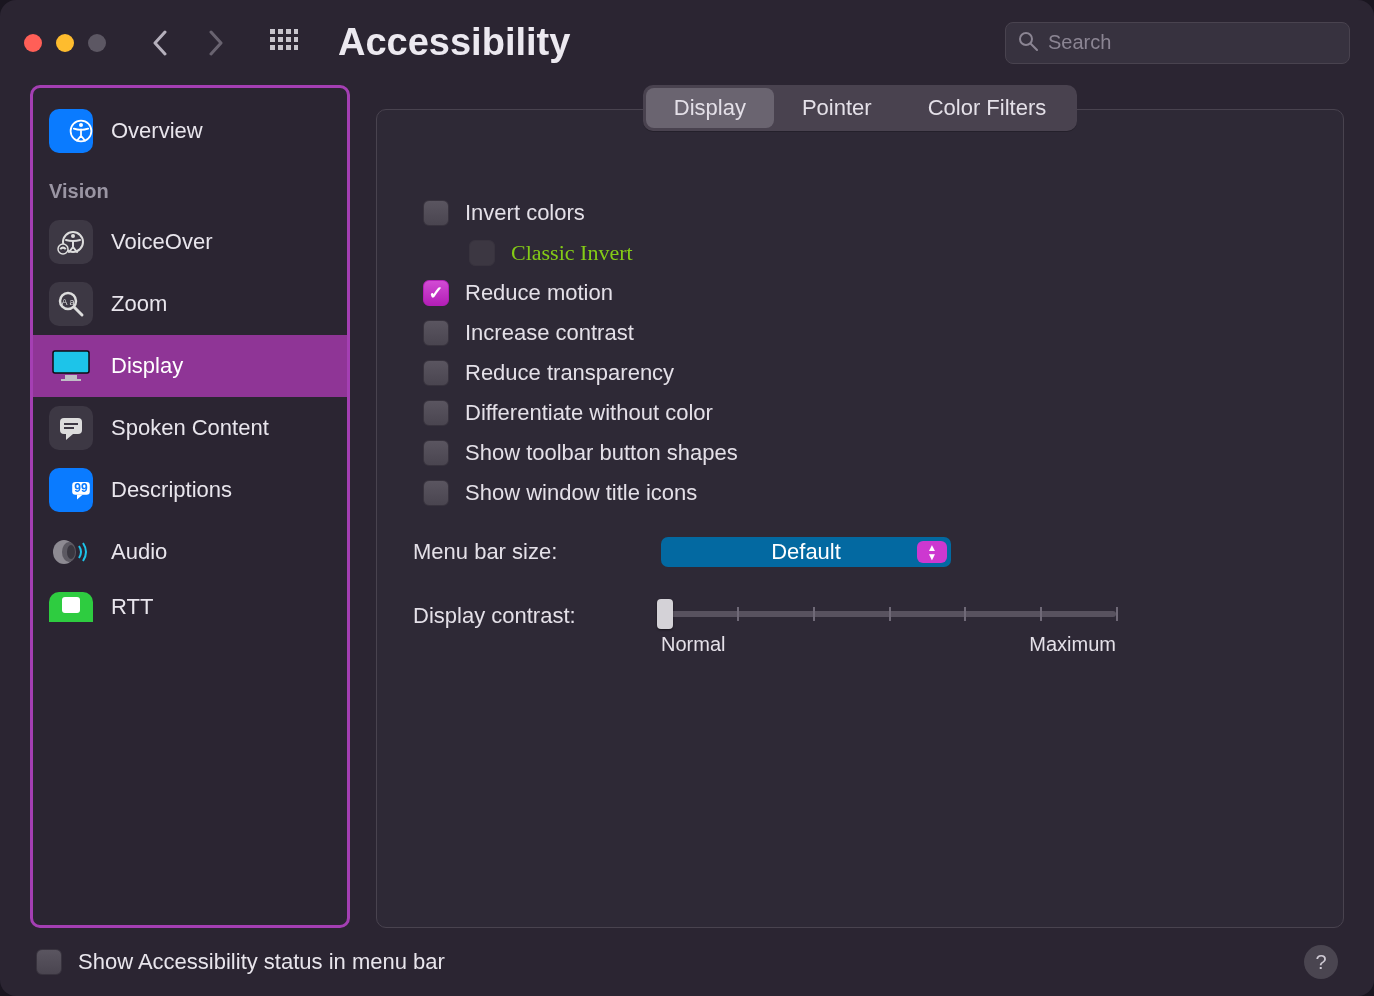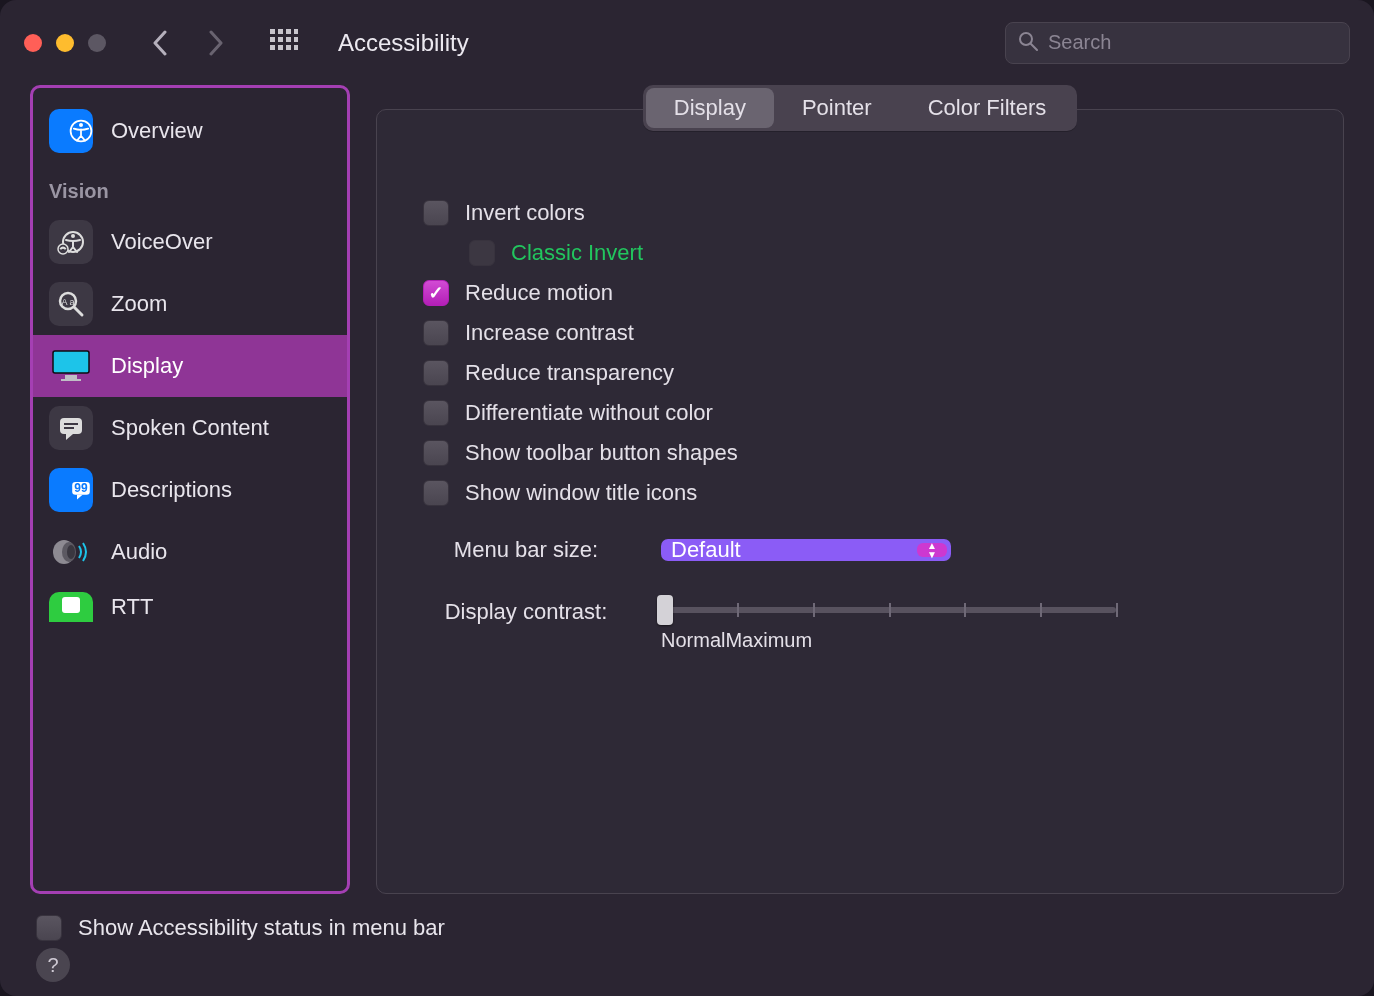--- a/index.html
+++ b/index.html
@@ -6,21 +6,21 @@
   html, body { width: 1374px; height: 996px; font-family: -apple-system, "Helvetica Neue", Arial, sans-serif; background:#1a1620; overflow:hidden; }
   .window { width:1374px; height:996px; background:#2b2532; border-radius:16px; display:flex; flex-direction:column; }
   
   .titlebar { height:85px; display:flex; align-items:center; padding:0 24px; }
   .traffic-lights { display:flex; gap:14px; margin-right:40px; }
   .dot { width:18px; height:18px; border-radius:50%; }
   .red{background:#ff5f57;} .yellow{background:#febc2e;} .gray-dot{background:#5c5763;}
   .nav-arrows { display:flex; gap:28px; margin-right:40px; }
   .nav-arrow { width:28px; height:28px; display:flex; align-items:center; justify-content:center; color:#9a95a3; font-size:30px; }
   .grid-icon { margin-right:40px; color:#c8c5cd; display:flex; }
-  .title { font-size:24px; font-weight:400; color:#ece9f0; }
+  .title { font-size:38px; font-weight:700; color:#ece9f0; }
   .spacer { flex:1; }
   .search-box { width:345px; height:42px; background:#37323f; border:1px solid #49434f; border-radius:8px; display:flex; align-items:center; padding:0 12px; gap:10px; }
   .search-box input { background:transparent; border:none; outline:none; color:#cfcad4; font-size:20px; flex:1; }
   .search-box input::placeholder{color:#8b8593;}
   .search-icon{color:#8b8593;}
   
   .body { flex:1; display:flex; flex-direction:column; padding:0 30px 14px 30px; }
   .panes { flex:1; display:flex; gap:26px; min-height:0; }
   
   .sidebar { width:320px; border:3px solid #a43fb3; border-radius:10px; padding:12px 0 0 0; background:#2b2532; overflow:hidden; position:relative;}
@@ -32,38 +32,38 @@
   .green-box{background:#2ecc40;}
   
   .main { flex:1; display:flex; flex-direction:column; }
   .tabs-wrap{ display:flex; justify-content:center; position:relative; z-index:2;}
   .tabs { display:flex; background:#49424f; border-radius:10px; padding:3px; box-shadow:0 1px 0 rgba(0,0,0,.2);}
   .tab { padding:7px 28px; font-size:22px; color:#e4e0e8; border-radius:8px; }
   .tab.active { background:#6a6470; }
   .content-box { margin-top:-22px; flex:1; border:1px solid #49434f; border-radius:10px; padding:54px 36px 36px 36px; color:#e4e0e8; font-size:22px; background:#2e2936;}
   .opts { margin-left:10px;margin-top:29px; }
   .opt-row { display:flex; align-items:center; gap:16px; padding:7px 0; }
-  .opt-row.indent { margin-left:46px; color:#22c55e; }
+  .opt-row.indent { margin-left:46px; color:#84cc16;font-family:Liberation Serif, serif; }
   .chk { width:26px; height:26px; border-radius:6px; background:linear-gradient(#5a5560,#4a4550); border:1px solid #38333e; flex-shrink:0; display:flex; align-items:center; justify-content:center;}
   .chk.checked { background:linear-gradient(#d24bd4,#b31fb7); border:1px solid #b31fb7;}
   .chk.checked::after{content:"✓"; color:#fff; font-size:18px; font-weight:700;}
   .chk.disabled{background:#3c3742;}
   .form-row { display:flex; align-items:center; gap:22px; margin-top:24px; }
-  .form-label { width:226px; text-align:center; }
-  .select { width:290px; height:22px; background:#8b5cf6; border-radius:7px; display:flex; align-items:center; padding:0 10px; color:#fff; font-size:22px; position:relative; }
+  .form-label { width:226px; text-align:left; }
+  .select { width:290px; height:30px; background:#0369a1; border-radius:7px; display:flex; align-items:center; padding:0 10px; color:#fff; font-size:22px; position:relative;justify-content:center; }
   .select-caret { position:absolute; right:4px; top:4px; bottom:4px; width:30px; background:#cd38d0; border-radius:6px; display:flex; flex-direction:column; align-items:center; justify-content:center; gap:0px;}
   .select-caret span{font-size:10px; color:#fff; line-height:9px;}
   .slider-row { display:flex; align-items:flex-start; gap:22px; margin-top:34px; }
   .slider-box { flex:1; }
   .slider-track { position:relative; height:6px; background:#58525f; border-radius:3px; width:455px; margin-top:10px;}
   .slider-track .tick{position:absolute; top:-4px; width:2px; height:14px; background:#6f6977;}
   .slider-thumb{position:absolute; left:-4px; top:-12px; width:16px; height:30px; background:#d4d2d7; border-radius:4px; box-shadow:0 1px 2px rgba(0,0,0,.5);}
-  .slider-labels{display:flex; width:455px; color:#e4e0e8; font-size:20px; margin-top:16px;}
-  
-  .footer { display:flex; align-items:flex-start; padding:14px 6px 0 6px; color:#e8e5ec; font-size:22px;flex-direction:column; }
+  .slider-labels{display:flex; justify-content:space-between; width:455px; color:#e4e0e8; font-size:20px; margin-top:16px;}
+  
+  .footer { display:flex; align-items:center; padding:14px 6px 0 6px; color:#e8e5ec; font-size:22px; }
   .help-btn { width:34px; height:34px; border-radius:50%; background:#4a4550; color:#cfcad4; display:flex; align-items:center; justify-content:center; font-size:20px; }
 </style>
 </head>
 <body>
 
 <div class="window">
 
   <div class="titlebar">
     <div class="traffic-lights">
       <div class="dot red"></div>

